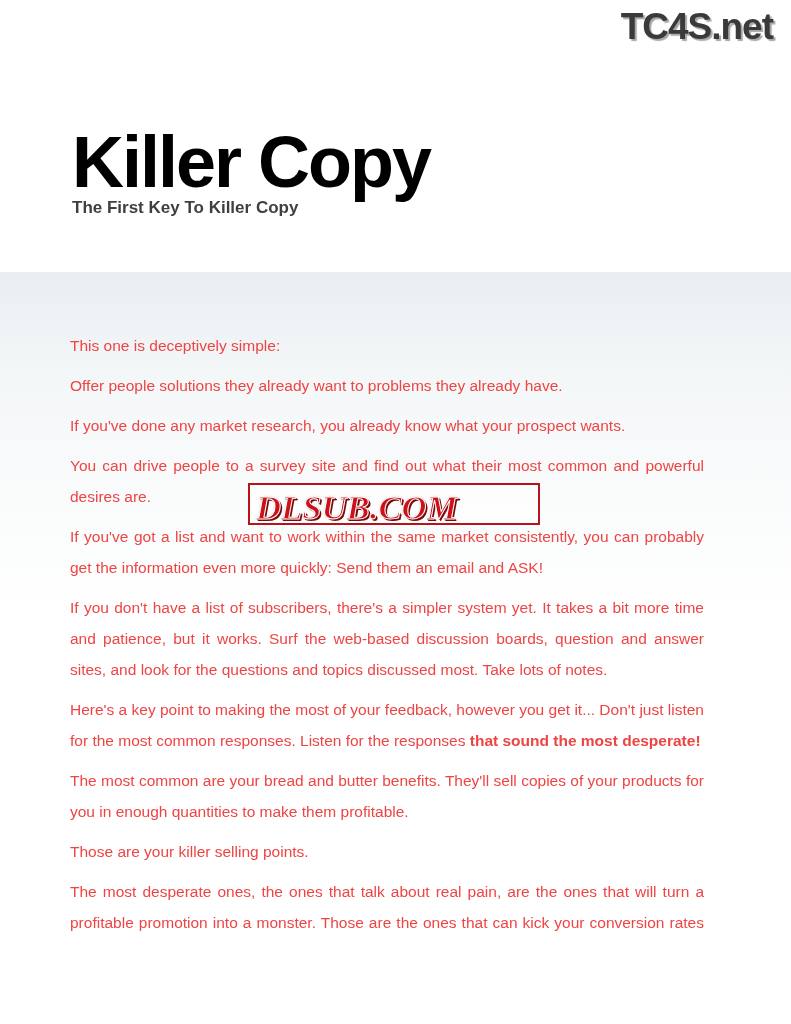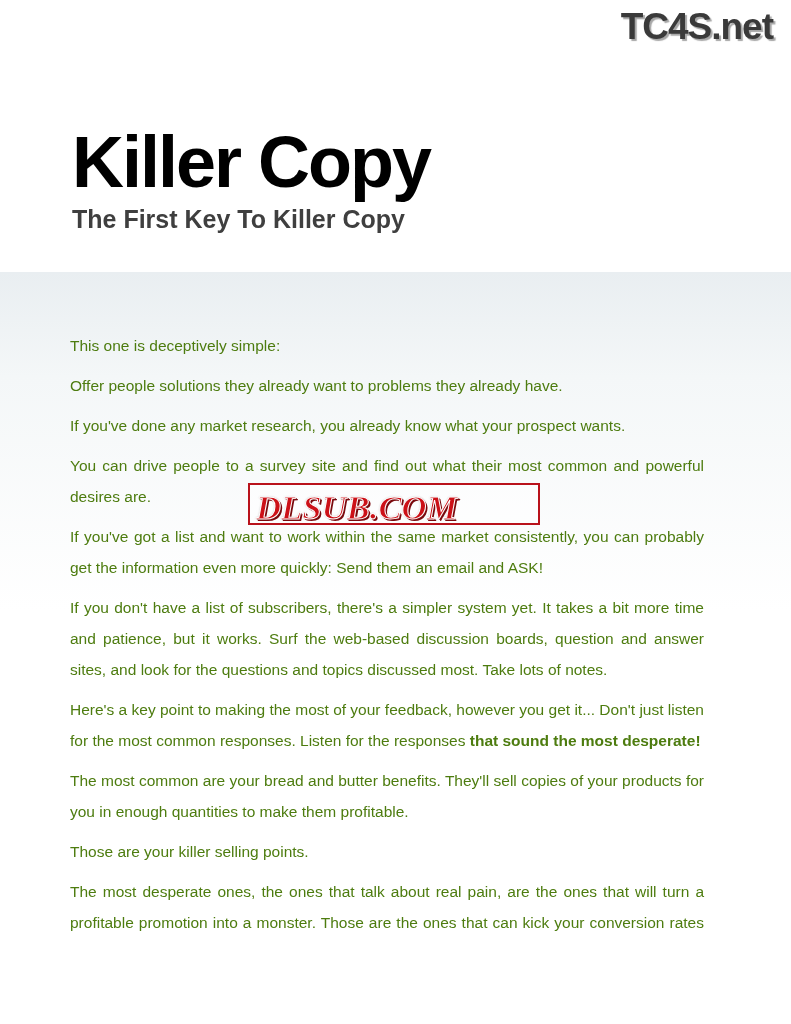--- a/index.html
+++ b/index.html
@@ -44,21 +44,21 @@
     font-size: 72px;
     font-weight: bold;
     letter-spacing: -2px;
     color: #000;
     line-height: 1;
   }
   .doc-subtitle {
     position: absolute;
     left: 72px;
     top: 184px;
-    font-size: 25px;
+    font-size: 17px;
     font-weight: bold;
     color: #3f3f3f;
   }
   
   .body-band {
     position: absolute;
     left: 0;
     top: 272px;
     width: 791px;
     height: 752px;
@@ -68,21 +68,21 @@
     position: absolute;
     left: 70px;
     top: 330px;
     width: 650px;
   }
   p.para {
     margin: 0 16px 9px 0;
     font-size: 15.5px;
     line-height: 31px;
     text-align: justify;
-    color: #4d7c0f;
+    color: #ef4444;
   }
   p.para.last-line-left {
     text-align: left;
   }
   .u { }
   .b { font-weight: bold; }
   
   .watermark {
     position: absolute;
     left: 250px;

